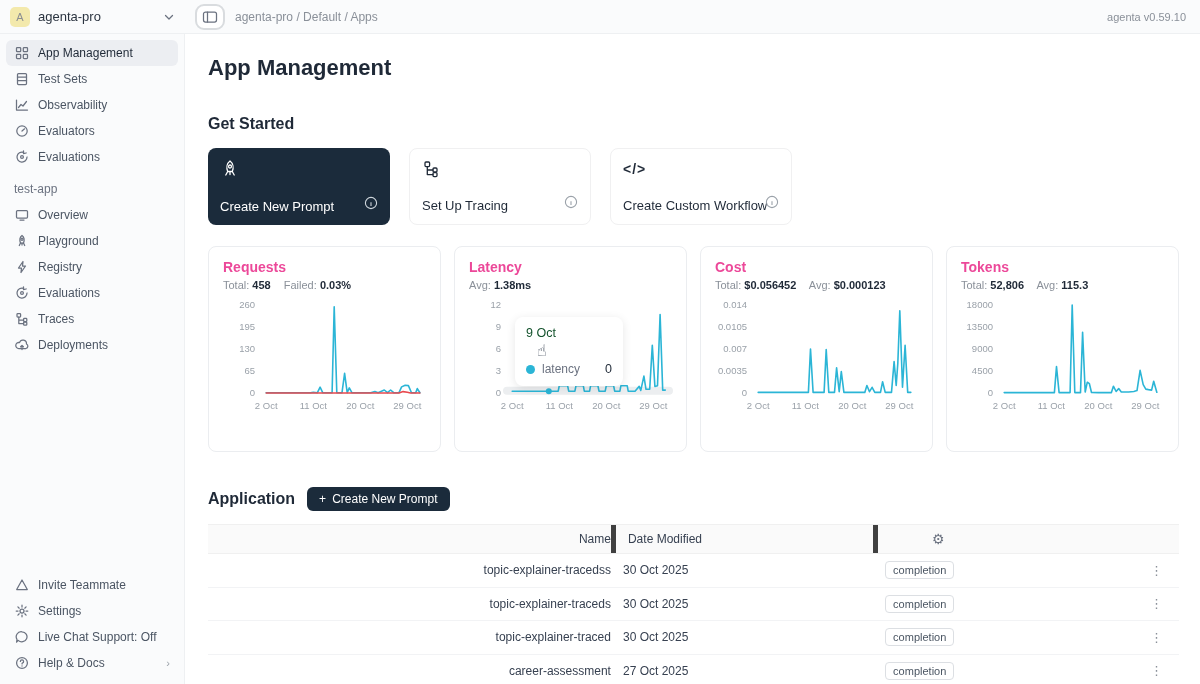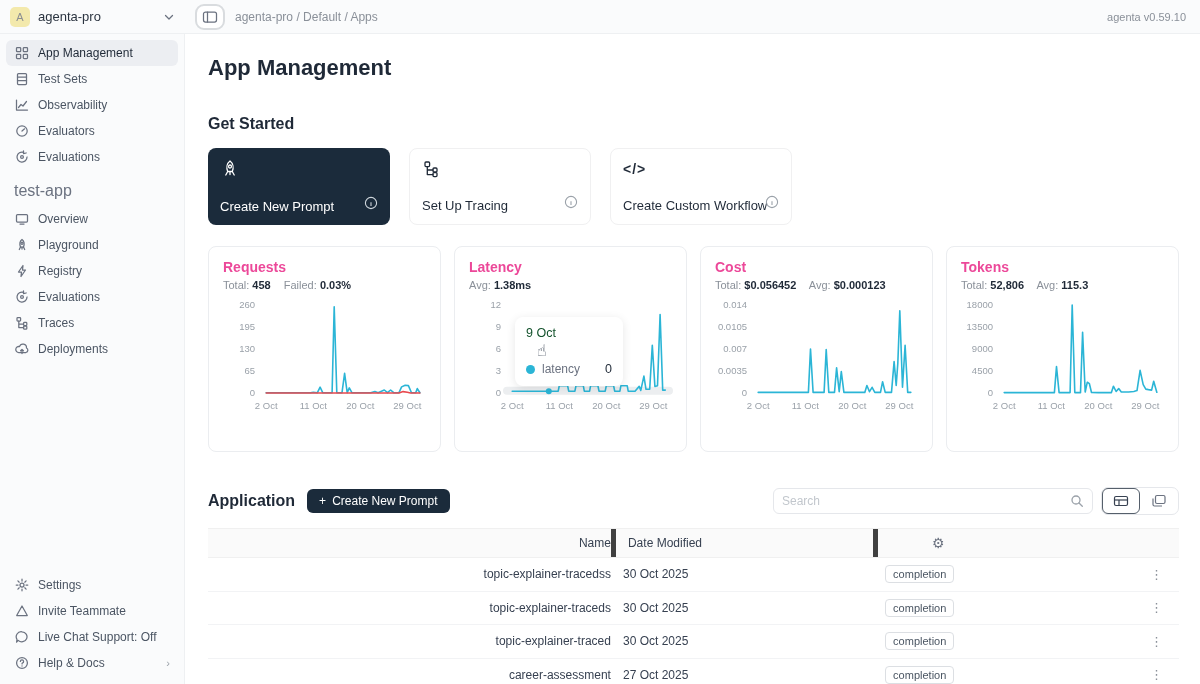--- a/index.html
+++ b/index.html
@@ -18,21 +18,21 @@
   .breadcrumb { margin-left:10px; font-size:12px; color:#8a9099; }
   .version { margin-left:auto; margin-right:14px; font-size:11px; color:#8a9099; }
 
   
   .sidebar { position:absolute; top:34px; left:0; bottom:0; width:185px; background:#fafbfc;
     border-right:1px solid #eef0f2; display:flex; flex-direction:column; padding:6px 0 8px; }
   .side-item { height:26px; margin:0 6px; padding:0 8px; border-radius:6px; display:flex;
     align-items:center; gap:9px; font-size:12px; color:#4b5563; cursor:pointer; }
   .side-item.active { background:#eceef2; color:#1f2937; font-weight:500; }
   .side-item .ic { width:15px; height:15px; display:flex; align-items:center; justify-content:center; color:#6b7280; }
-  .side-section { font-size:16px; color:#6b7280; padding:12px 14px 6px; }
+  .side-section { font-size:12px; color:#6b7280; padding:12px 14px 6px; }
   .side-spacer { flex:1; }
   .side-item .chev-right { margin-left:auto; color:#9aa1a9; font-size:11px; }
   svg.sic { stroke:#6b7280; fill:none; stroke-width:1.25; stroke-linecap:round; stroke-linejoin:round; }
 
   
   .main { position:absolute; top:34px; left:185px; right:0; bottom:0; background:#fff;
     overflow:hidden; padding:0 21px 0 23px; }
   .page-title { font-size:22px; font-weight:600; margin-top:21px; color:#1f2937; }
   .section-h { font-size:16px; font-weight:600; color:#1f2937; }
   .gs-head { margin-top:34px; }
@@ -229,33 +229,33 @@
         </svg>
       </span>
     <span>Deployments</span>
   </div>
 
   <div class="side-spacer"></div>
 
   <div class="side-item">
     <span class="ic">
         <svg class="sic" width="14" height="14" viewBox="0 0 14 14">
+          <path d="M7 2 L12.3 11.5 H1.7 Z"></path>
+        </svg>
+      </span>
+    <span>Invite Teammate</span>
+  </div>
+  <div class="side-item">
+    <span class="ic">
+        <svg class="sic" width="14" height="14" viewBox="0 0 14 14">
           <circle cx="7" cy="7" r="2"></circle>
           <path d="M7 1.2 V3 M7 11 V12.8 M1.2 7 H3 M11 7 H12.8 M2.9 2.9 L4.2 4.2 M9.8 9.8 L11.1 11.1 M11.1 2.9 L9.8 4.2 M4.2 9.8 L2.9 11.1"></path>
         </svg>
       </span>
     <span>Settings</span>
-  </div>
-  <div class="side-item">
-    <span class="ic">
-        <svg class="sic" width="14" height="14" viewBox="0 0 14 14">
-          <path d="M7 2 L12.3 11.5 H1.7 Z"></path>
-        </svg>
-      </span>
-    <span>Invite Teammate</span>
   </div>
   <div class="side-item">
     <span class="ic">
         <svg class="sic" width="14" height="14" viewBox="0 0 14 14">
           <path d="M7 1.8 A5.2 5 0 1 1 3.2 10.4 L1.6 12.2 L2 9.4 A5 5 0 0 1 7 1.8 Z"></path>
         </svg>
       </span>
     <span>Live Chat Support: Off</span>
   </div>
   <div class="side-item">
@@ -414,44 +414,20 @@
         </svg>
     </div>
   </div>
 
   <div class="app-row">
     <div class="section-h">Application</div>
     <button class="create-btn">
       <span>+</span>
       <span>Create New Prompt</span>
     </button>
-    <div class="right-tools">
-      <div class="search-box">
-        <input type="text" placeholder="Search" style="">
-        <svg width="14" height="14" viewBox="0 0 14 14" fill="none" stroke="#9aa1a9" stroke-width="1.3" stroke-linecap="round">
-          <circle cx="6" cy="6" r="4"></circle>
-            <line x1="9" y1="9" x2="12.3" y2="12.3"></line>
-        </svg>
-      </div>
-      <div class="view-toggle">
-        <div class="vt-btn selected">
-          <svg width="16" height="14" viewBox="0 0 16 14" fill="none" stroke="#374151" stroke-width="1.2">
-            <rect x="1.5" y="2.5" width="13" height="9" rx="1.5"></rect>
-              <line x1="1.5" y1="6" x2="14.5" y2="6"></line>
-              <line x1="6" y1="6" x2="6" y2="11.5"></line>
-          </svg>
-        </div>
-        <div class="vt-btn">
-          <svg width="16" height="14" viewBox="0 0 16 14" fill="none" stroke="#6b7280" stroke-width="1.2">
-            <rect x="4.5" y="1.5" width="9.5" height="8" rx="1.5"></rect>
-              <path d="M2 4.5 V10.5 A1.5 1.5 0 0 0 3.5 12 H11"></path>
-          </svg>
-        </div>
-      </div>
-    </div>
   </div>
 
   <div class="app-table">
     <div class="t-head">
       <div class="c-name">Name</div>
       <div class="c-date">Date Modified</div>
       <div class="c-act">
           <span class="gear-glyph">⚙</span>
         </div>
     </div>

